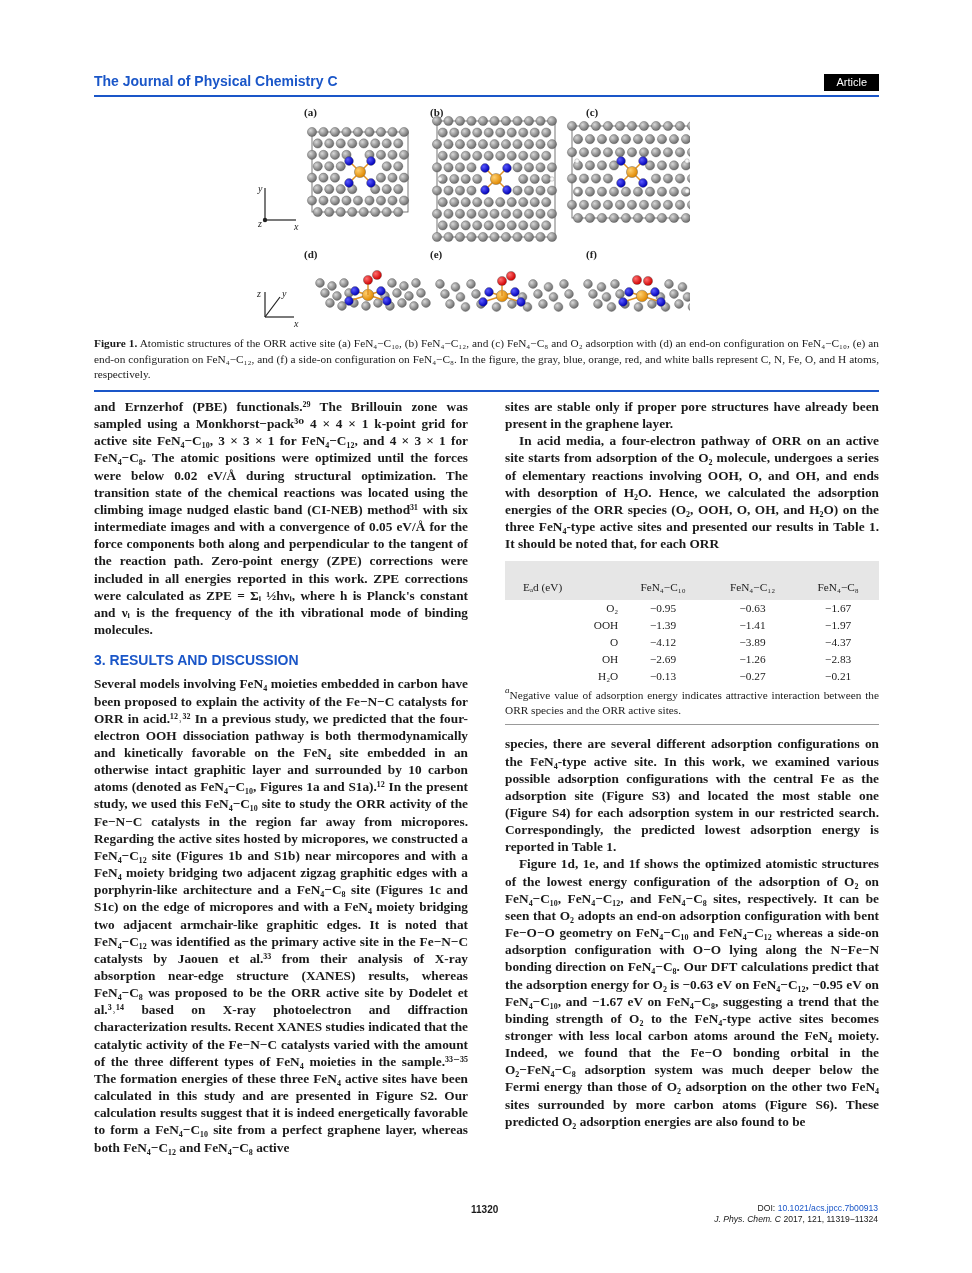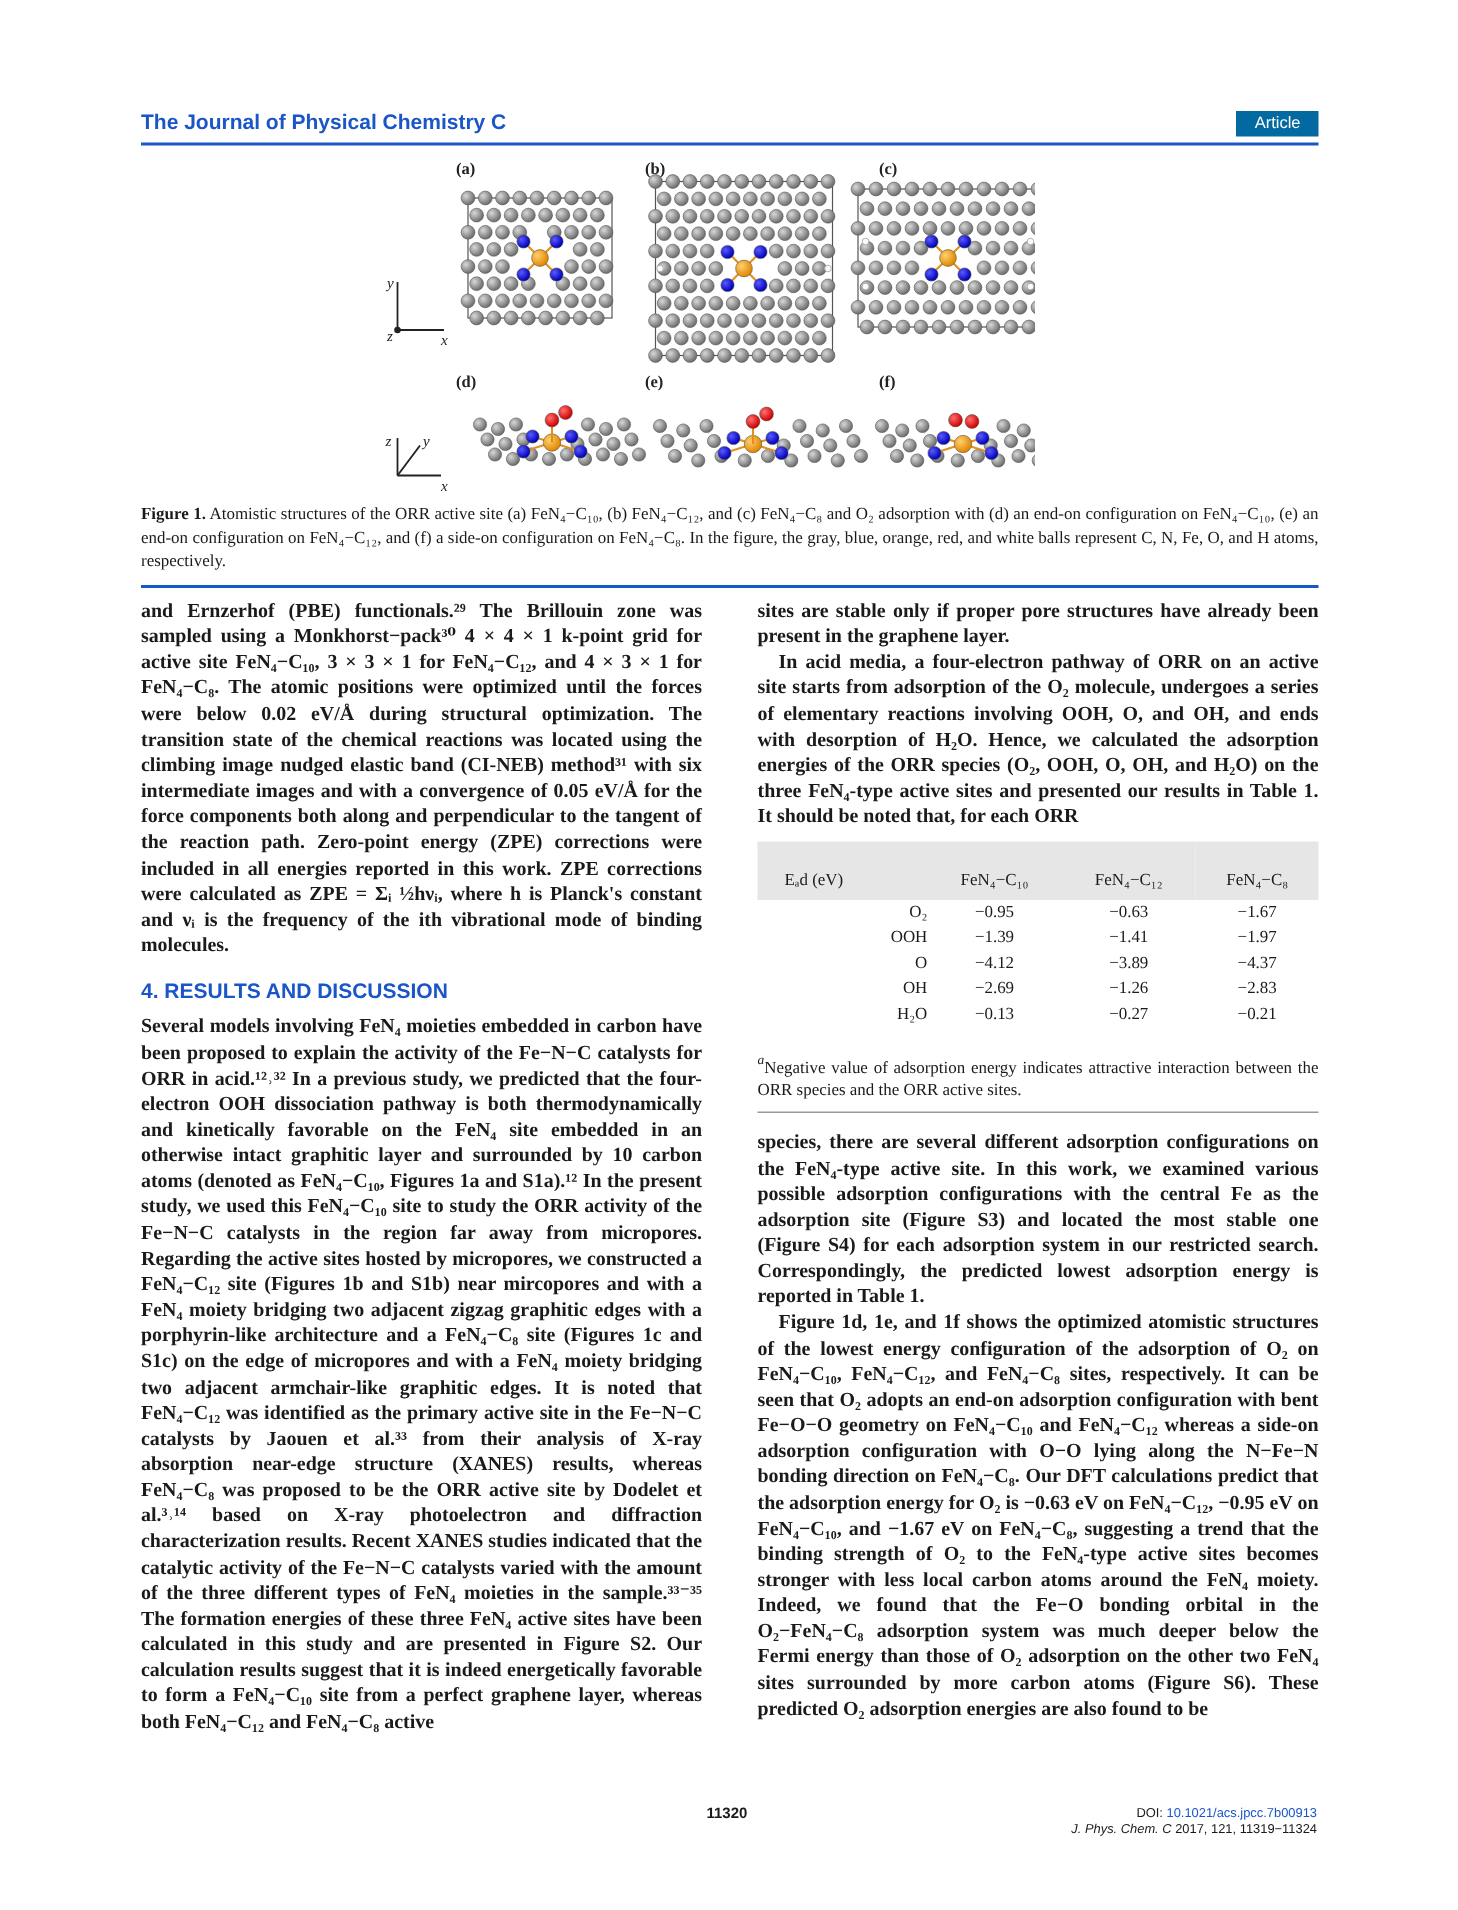--- a/index.html
+++ b/index.html
@@ -1,38 +1,38 @@
 <!DOCTYPE html>
 <html><head>
 <meta charset="utf-8">
 <style>
   html,body{margin:0;padding:0;background:#fff;}
   body{width:972px;height:1273px;position:relative;overflow:hidden;font-family:"Liberation Serif","DejaVu Serif",serif;color:#1a1a1a;}
   .hdr{position:absolute;left:94px;top:73px;width:785px;height:22px;border-bottom:2px solid #1a56c8;}
   .hdr .jt{position:absolute;left:0;top:0;font-family:"Liberation Sans","DejaVu Sans",sans-serif;font-size:14px;font-weight:bold;color:#1a56c8;}
-  .hdr .art{position:absolute;right:0;top:1px;background:#0369a1;color:#fff;font-family:"Liberation Sans","DejaVu Sans",sans-serif;font-size:11px;padding:2px 12px 3px 12px;}
+  .hdr .art{position:absolute;right:0;top:1px;background:#000000;color:#fff;font-family:"Liberation Sans","DejaVu Sans",sans-serif;font-size:11px;padding:2px 12px 3px 12px;}
   .fig{position:absolute;left:250px;top:100px;width:440px;height:228px;}
   .caption{position:absolute;left:94px;top:336px;width:785px;font-size:11.3px;line-height:15.5px;text-align:justify;}
   .caption b{font-weight:bold;}
   .rule{position:absolute;left:94px;top:390px;width:785px;height:2px;background:#1a56c8;}
   .col{position:absolute;width:374px;font-size:13.3px;line-height:17.15px;text-align:justify;}
   .col p{margin:0;font-weight:bold;}
   .colL{left:94px;top:398px;}
   .colR{left:505px;top:398px;}
   .ind{text-indent:14px;}
   .lnk{color:#1a56c8;}
   sup{font-size:9px;line-height:0;vertical-align:6px;}
   .sec{font-family:"Liberation Sans","DejaVu Sans",sans-serif;color:#1a56c8;font-weight:bold;font-size:14px;margin:14px 0 6px 0;}
   .tbl-title{font-weight:bold;font-size:13.3px;line-height:17px;margin-top:18px;}
   table{border-collapse:collapse;width:374px;font-size:11.3px;margin-top:9px;}
   th{background:#e6e6e6;font-weight:normal;padding:18px 0 3px 0;text-align:center;}
   th:first-child{text-align:left;padding-left:18px;}
   td{padding:0;height:17px;text-align:center;}
   td:first-child{text-align:right;padding-left:30px;}
-  .foot{font-size:11.3px;line-height:15px;margin-top:20px;}
+  .foot{font-size:11.3px;line-height:15px;margin-top:3px;}
   .pgnum{position:absolute;left:471px;top:1204px;font-family:"Liberation Sans","DejaVu Sans",sans-serif;font-size:10px;font-weight:bold;}
   .doi{position:absolute;right:94px;top:1203px;font-family:"Liberation Sans","DejaVu Sans",sans-serif;font-size:8.6px;text-align:right;line-height:11px;}
   .doi i{font-style:italic;}
 </style>
 </head>
 <body>
 
 <div class="hdr">
   <span class="jt">The Journal of Physical Chemistry C</span>
   <span class="art">Article</span>
@@ -469,21 +469,21 @@
 </svg>
 
 <div class="caption">
   <b>Figure 1.</b>
   <span>Atomistic structures of the ORR active site (a) FeN₄−C₁₀, (b) FeN₄−C₁₂, and (c) FeN₄−C₈ and O₂ adsorption with (d) an end-on configuration on FeN₄−C₁₀, (e) an end-on configuration on FeN₄−C₁₂, and (f) a side-on configuration on FeN₄−C₈. In the figure, the gray, blue, orange, red, and white balls represent C, N, Fe, O, and H atoms, respectively.</span>
 </div>
 <div class="rule"></div>
 
 <div class="col colL">
   <p>and Ernzerhof (PBE) functionals.²⁹ The Brillouin zone was sampled using a Monkhorst−pack³⁰ 4 × 4 × 1 k-point grid for active site FeN₄−C₁₀, 3 × 3 × 1 for FeN₄−C₁₂, and 4 × 3 × 1 for FeN₄−C₈. The atomic positions were optimized until the forces were below 0.02 eV/Å during structural optimization. The transition state of the chemical reactions was located using the climbing image nudged elastic band (CI-NEB) method³¹ with six intermediate images and with a convergence of 0.05 eV/Å for the force components both along and perpendicular to the tangent of the reaction path. Zero-point energy (ZPE) corrections were included in all energies reported in this work. ZPE corrections were calculated as ZPE = Σᵢ ½hνᵢ, where h is Planck's constant and νᵢ is the frequency of the ith vibrational mode of binding molecules.</p>
-  <div class="sec">4. RESULTS AND DISCUSSION</div>
+  <div class="sec">3. RESULTS AND DISCUSSION</div>
   <p>Several models involving FeN₄ moieties embedded in carbon have been proposed to explain the activity of the Fe−N−C catalysts for ORR in acid.¹²˒³² In a previous study, we predicted that the four-electron OOH dissociation pathway is both thermodynamically and kinetically favorable on the FeN₄ site embedded in an otherwise intact graphitic layer and surrounded by 10 carbon atoms (denoted as FeN₄−C₁₀, Figures 1a and S1a).¹² In the present study, we used this FeN₄−C₁₀ site to study the ORR activity of the Fe−N−C catalysts in the region far away from micropores. Regarding the active sites hosted by micropores, we constructed a FeN₄−C₁₂ site (Figures 1b and S1b) near mircopores and with a FeN₄ moiety bridging two adjacent zigzag graphitic edges with a porphyrin-like architecture and a FeN₄−C₈ site (Figures 1c and S1c) on the edge of micropores and with a FeN₄ moiety bridging two adjacent armchair-like graphitic edges. It is noted that FeN₄−C₁₂ was identified as the primary active site in the Fe−N−C catalysts by Jaouen et al.³³ from their analysis of X-ray absorption near-edge structure (XANES) results, whereas FeN₄−C₈ was proposed to be the ORR active site by Dodelet et al.³˒¹⁴ based on X-ray photoelectron and diffraction characterization results. Recent XANES studies indicated that the catalytic activity of the Fe−N−C catalysts varied with the amount of the three different types of FeN₄ moieties in the sample.³³⁻³⁵ The formation energies of these three FeN₄ active sites have been calculated in this study and are presented in Figure S2. Our calculation results suggest that it is indeed energetically favorable to form a FeN₄−C₁₀ site from a perfect graphene layer, whereas both FeN₄−C₁₂ and FeN₄−C₈ active</p>
 </div>
 
 <div class="col colR">
   <p>sites are stable only if proper pore structures have already been present in the graphene layer.</p>
   <p class="ind">In acid media, a four-electron pathway of ORR on an active site starts from adsorption of the O₂ molecule, undergoes a series of elementary reactions involving OOH, O, and OH, and ends with desorption of H₂O. Hence, we calculated the adsorption energies of the ORR species (O₂, OOH, O, OH, and H₂O) on the three FeN₄-type active sites and presented our results in Table 1. It should be noted that, for each ORR</p>
 
   <table>
     <thead>
       <tr>

